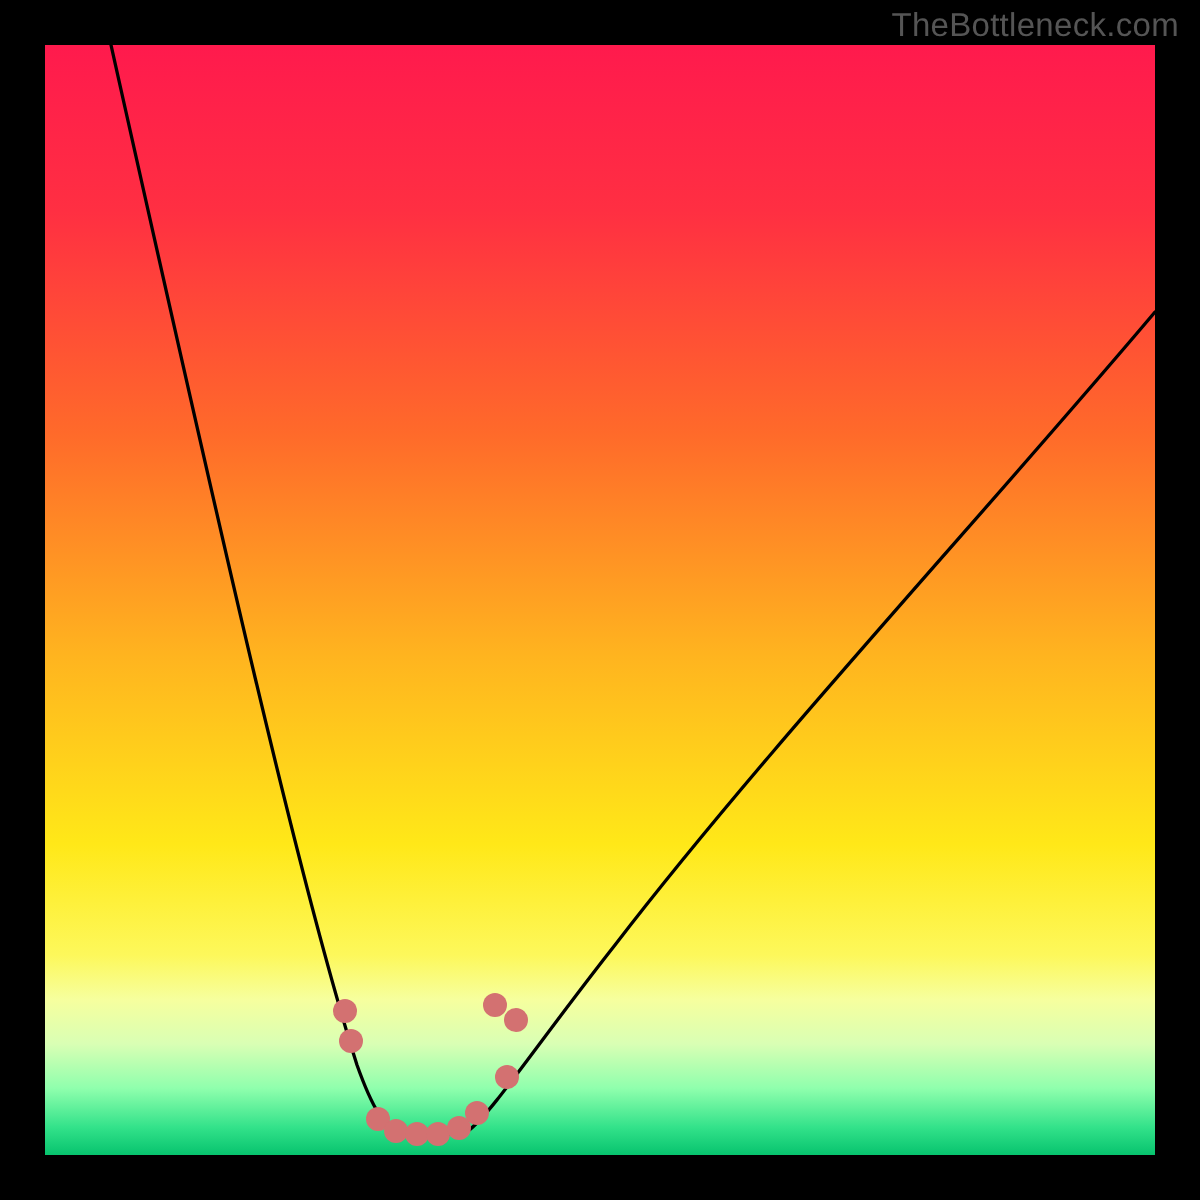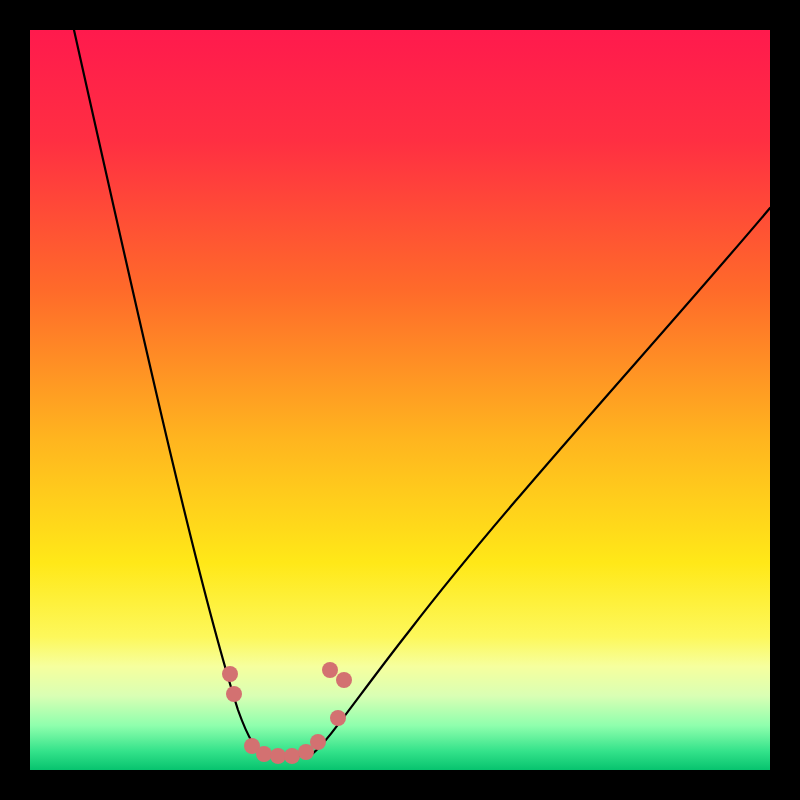--- a/index.html
+++ b/index.html
@@ -93,14 +93,15 @@
           <circle cx="276" cy="722" r="8" fill="#d37171"></circle>
           <circle cx="288" cy="712" r="8" fill="#d37171"></circle>
           <circle cx="308" cy="688" r="8" fill="#d37171"></circle>
           <circle cx="300" cy="640" r="8" fill="#d37171"></circle>
           <circle cx="314" cy="650" r="8" fill="#d37171"></circle>
         </g>
     </svg>
 
   </div>
 
+  <div class="watermark">TheBottleneck.com</div>
 
 </div>
 
 </body></html>

